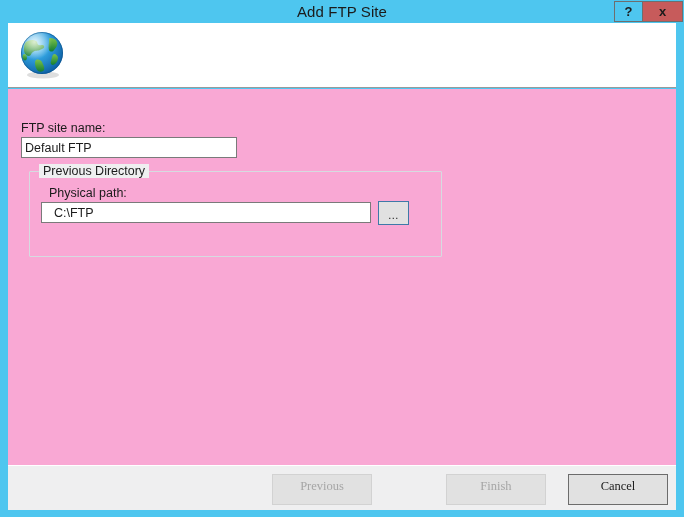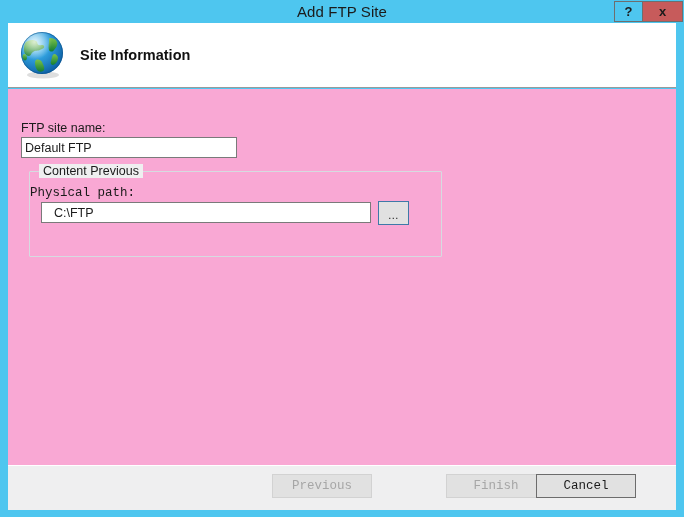--- a/index.html
+++ b/index.html
@@ -151,21 +151,21 @@
     position: absolute;
     left: 9px; top: -8px;
     background: #efeff0;
     padding: 0 4px;
     font-size: 12.5px;
     color: #1b1b1b;
     user-select: none;
     white-space: nowrap;
   }
   #physical-path-label {
-    left: 0; top: 14px; font-family: Liberation Mono, monospace;
+    left: 19px; top: 14px;
   }
   #physical-path-input {
     left: 11px; top: 30px;
     width: 330px; height: 21px;
     line-height: 19px;
     padding-left: 12px;
   }
   #browse-button {
     position: absolute;
     left: 348px; top: 29px;
@@ -186,42 +186,42 @@
   #footer-divider {
     position: absolute;
     left: 8px; top: 465px;
     width: 668px; height: 1px;
     background: #ffffff;
   }
   .dlgbtn {
     position: absolute;
     top: 474px;
     width: 100px;
-    height: 24px;
+    height: 31px;
     box-sizing: border-box;
     background: #e1e1e1;
-    font-family: Liberation Mono, monospace;
+    font-family: Liberation Serif, serif;
     font-size: 12.5px;
     text-align: center;
     line-height: 23px;
     cursor: default;
     user-select: none;
   }
   .dlgbtn.enabled {
     border: 1px solid #6c6c6c;
     color: #1b1b1b;
   }
   .dlgbtn.disabled {
     border: 1px solid #d2d2d2;
     color: #a6a6a6;
   }
   #previous-button { left: 272px; }
   #next-button     { left: 375px; }
   #finish-button   { left: 446px; }
-  #cancel-button   { left: 536px; }
+  #cancel-button   { left: 568px; }
 </style>
 </head>
 <body>
 
 <div id="window">
 
   <div id="titlebar">
     <div id="title-text">Add FTP Site</div>
     <div class="titlebtn" id="help-button">
       <span>?</span>
@@ -255,30 +255,29 @@
           <path d="M10 14c3-2 7-3 10-1 2 1 1 4 3 4 2 1 4-1 5 1 1 2-2 3-4 4-2 1-5 0-7 2-2 1-2 4-4 4-3 0-5-3-5-6 0-3 0-6 2-8z"></path>
           <path d="M20 32c2-1 5 0 6 2 1 3 3 5 2 8-1 2-4 2-6 1-2-2-3-5-3-8 0-1 0-2 1-3z"></path>
           <path d="M34 10c3 0 6 1 7 4 1 3-1 6-3 8-1 2-4 2-5 0-1-3 0-6 0-9 0-2 0-3 1-3z"></path>
           <path d="M38 26c2 0 4 2 4 4 0 3-2 6-5 7-2 0-3-2-2-4 1-3 1-6 3-7z"></path>
           <path d="M8 26c2 0 3 2 3 4 0 2-2 3-3 2-2-1-2-5 0-6z"></path>
         </g>
         <circle cx="26" cy="25" r="21" fill="url(#gloss)"></circle>
         <circle cx="26" cy="25" r="20.5" fill="none" stroke="#0a4f86" stroke-opacity=".55"></circle>
       </svg>
     </div>
-    <div id="header-title">Site Information</div>
   </div>
 
   <div id="body">
 
     <div class="field-label" id="ftp-name-label">FTP site name:</div>
     <input class="textbox" id="ftp-name-input" type="text" value="Default FTP" style="">
 
     <div id="content-directory-group">
-      <div id="content-directory-legend">Content Previous</div>
+      <div id="content-directory-legend">Previous Directory</div>
 
       <div class="field-label" id="physical-path-label">Physical path:</div>
 
       <input class="textbox" id="physical-path-input" type="text" value="C:\FTP" style="">
 
       <div id="browse-button">
         <span>...</span>
       </div>
     </div>
 

